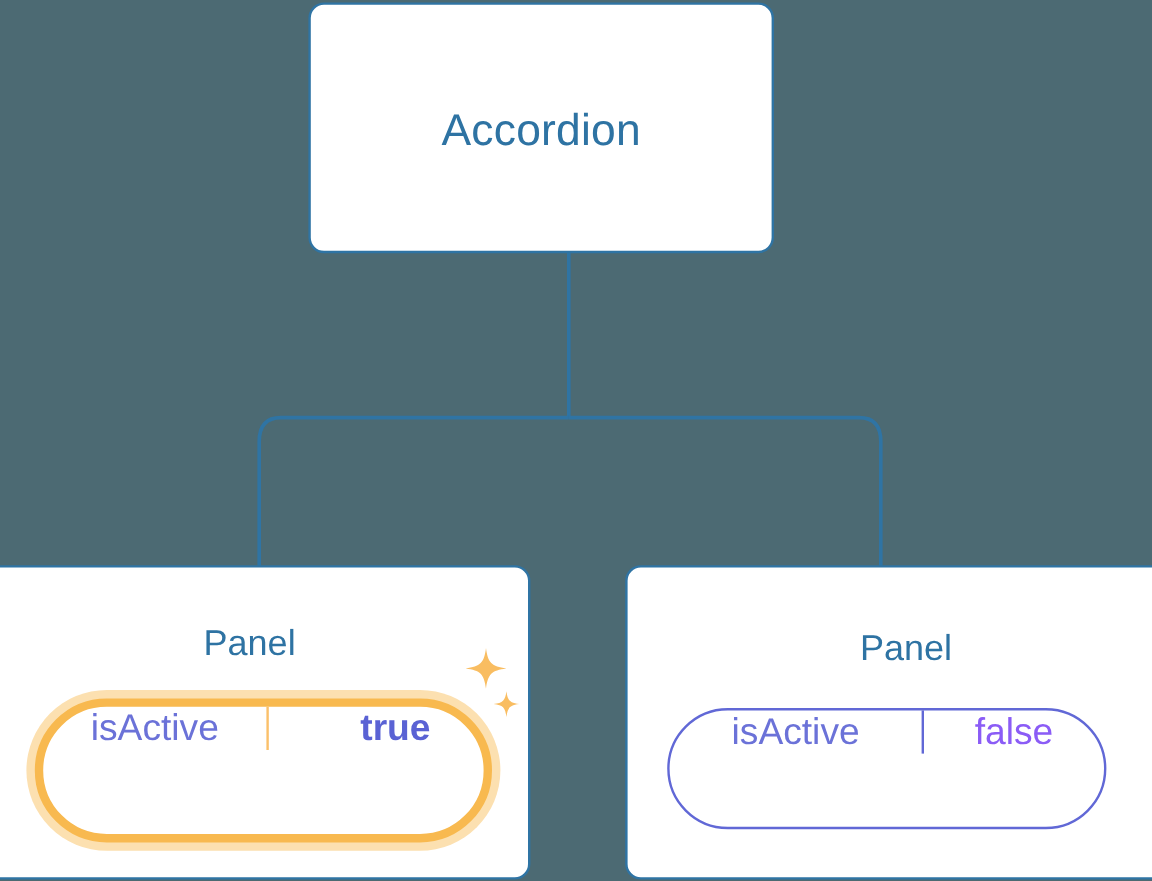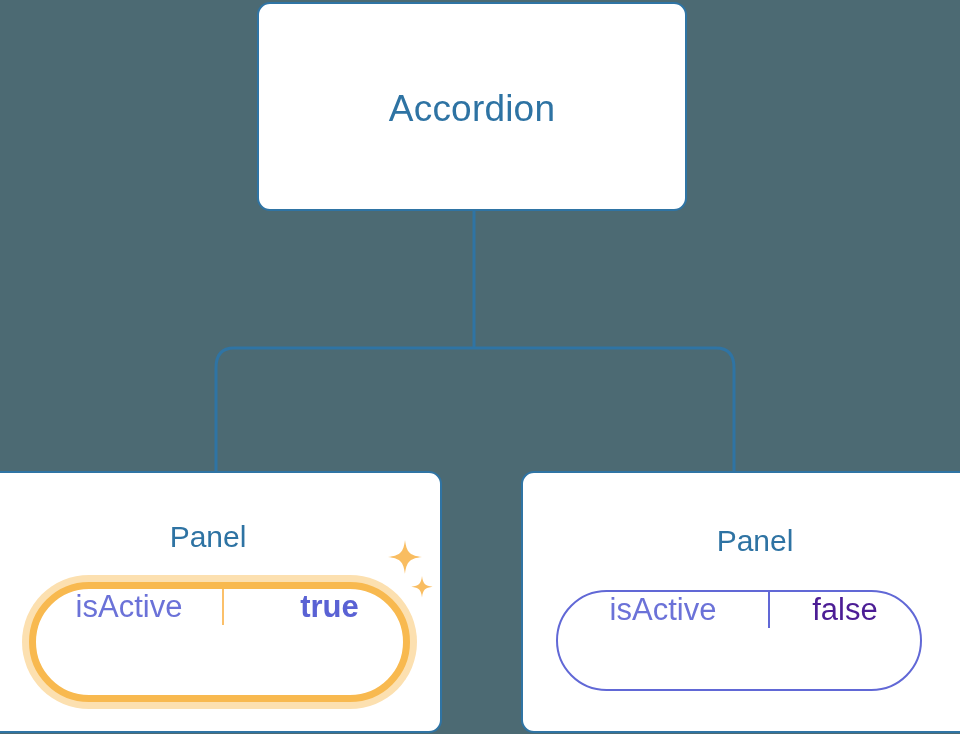--- a/index.html
+++ b/index.html
@@ -36,21 +36,21 @@
     background: #ffffff;
     border: 2.5px solid #2f74a4;
     border-radius: 13px;
     box-sizing: border-box;
   }
 
   
   #root-node {
     left: 257px;
     top: 2px;
-    width: 430px;
+    width: 388px;
     height: 209px;
   }
   .root-title {
     position: absolute;
     left: 0;
     right: 0;
     top: 86px;
     text-align: center;
     color: #2e73a3;
     font-size: 37px;
@@ -136,21 +136,21 @@
     z-index: 3;
   }
   #pill-right .prop-key {
     width: 212px;
     border-right: 2.5px solid #6168d6;
     color: #6b72d8;
     font-size: 31px;
   }
   #pill-right .prop-val {
     flex: 1;
-    color: #4c1d95;
+    color: #8b5cf6;
     font-size: 31px;
   }
 
   
   #sparkles {
     position: absolute;
     left: 384px;
     top: 540px;
     width: 56px;
     height: 70px;

